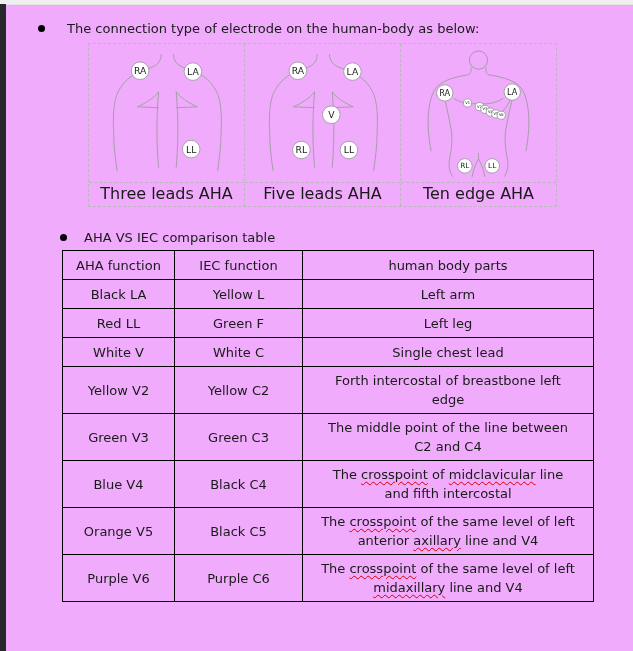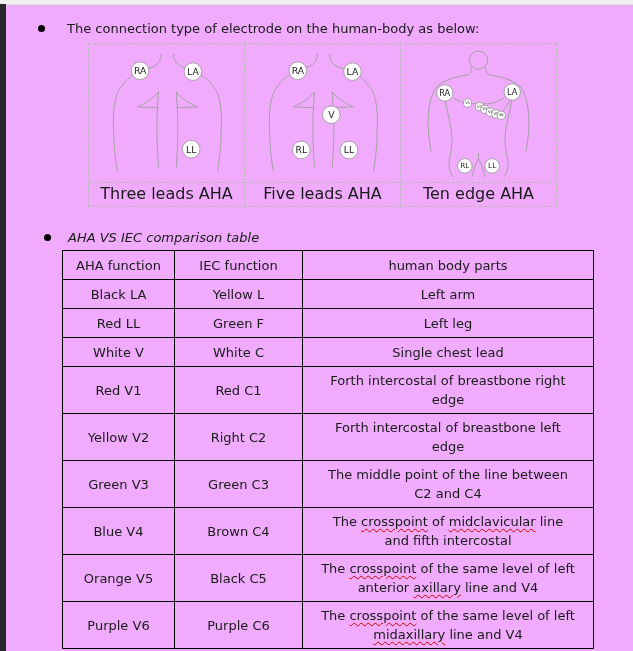--- a/index.html
+++ b/index.html
@@ -3,21 +3,21 @@
 <meta charset="utf-8">
 <style>
   html,body{margin:0;padding:0;background:#fff;}
   .page{position:relative;width:633px;height:651px;background:#f0abfc;overflow:hidden;
         font-family:"DejaVu Sans","Liberation Sans",sans-serif;color:#1a1a1a;}
   .top-strip{position:absolute;left:0;top:0;width:633px;height:4px;background:#f0f0f1;border-bottom:1px solid #e2e2e4;}
   .left-bar{position:absolute;left:0;top:4px;width:6px;height:647px;background:#28282c;}
 
   .bullet-row{position:absolute;display:flex;align-items:center;font-size:13px;}
   .bullet-row.first{left:38px;top:21px;}
-  .bullet-row.second{left:44px;top:230px;font-style:italic;}
+  .bullet-row.second{left:60px;top:230px;}
   .bullet-dot{width:7px;height:7px;border-radius:50%;background:#000;flex:0 0 auto;}
   .bullet-row.first .bullet-dot{margin-right:22px;}
   .bullet-row.second .bullet-dot{margin-right:17px;}
 
   .diagrams{position:absolute;left:62px;top:43px;width:469px;height:164px;display:flex;
             border:1px dashed #b9b9b9;box-sizing:border-box;margin-left:26px;}
   .dbox{flex:1 1 0;display:flex;flex-direction:column;min-width:0;}
   .dbox + .dbox{border-left:1px dashed #b9b9b9;}
   .dart{flex:1 1 auto;overflow:hidden;}
   .dart svg{display:block;width:100%;height:100%;}
@@ -215,40 +215,34 @@
           <td>Red LL</td>
           <td>Green F</td>
           <td><span>Left leg</span></td>
         </tr>
         <tr>
           <td>White V</td>
           <td>White C</td>
           <td><span>Single chest lead</span></td>
         </tr>
         <tr>
-          <td>Red V1</td>
-          <td>Red C1</td>
-          <td><span>Forth intercostal of breastbone right
-edge</span></td>
-        </tr>
-        <tr>
           <td>Yellow V2</td>
-          <td>Right C2</td>
+          <td>Yellow C2</td>
           <td><span>Forth intercostal of breastbone left
 edge</span></td>
         </tr>
         <tr>
           <td>Green V3</td>
           <td>Green C3</td>
           <td><span>The middle point of the line between
 C2 and C4</span></td>
         </tr>
         <tr>
           <td>Blue V4</td>
-          <td>Brown C4</td>
+          <td>Black C4</td>
           <td><span>The </span><span class="sq">crosspoint</span><span> of </span><span class="sq">midclavicular</span><span> line
 and fifth intercostal</span></td>
         </tr>
         <tr>
           <td>Orange V5</td>
           <td>Black C5</td>
           <td><span>The </span><span class="sq">crosspoint</span><span> of the same level of left
 anterior </span><span class="sq">axillary</span><span> line and V4</span></td>
         </tr>
         <tr>

